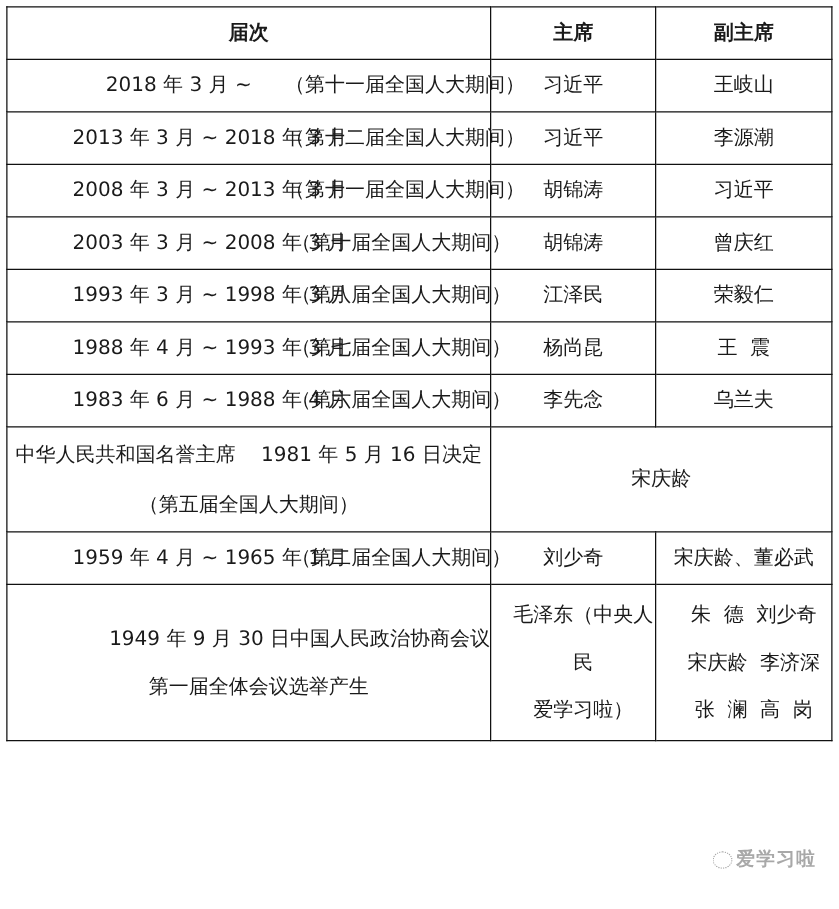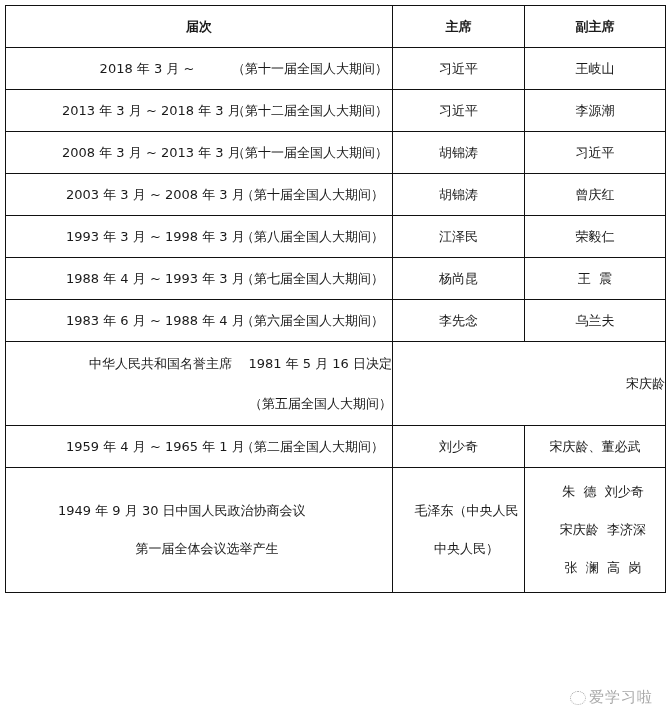--- a/index.html
+++ b/index.html
@@ -1,35 +1,35 @@
 <!DOCTYPE html>
 <html><head>
 <meta charset="utf-8">
 <style>
   html, body { margin: 0; padding: 0; background: #ffffff; }
   body { width: 671px; height: 727px; position: relative; overflow: hidden;
          font-family: "DejaVu Sans", "Liberation Sans", sans-serif; color: #1a1a1a; }
   table.main { position: absolute; left: 5px; top: 5px; width: 660px;
-               border-collapse: collapse; table-layout: fixed; font-size: 13px; }
+               border-collapse: collapse; table-layout: fixed; font-size: 16px; }
   table.main td, table.main th { border: 1.5px solid #111; padding: 0; text-align: center;
                vertical-align: middle; font-weight: normal; }
   table.main th { font-weight: bold; height: 41px; }
   col.c1 { width: 387px; } col.c2 { width: 132px; } col.c3 { width: 141px; }
   tr.r td { height: 41px; }
   td.term { text-align: left; padding-left: 26px !important; white-space: nowrap; }
   td.term .date { display: inline-block; width: 170px; margin-left: 26px; }
   td.term .date.wide { width: 175px; }
-  tr.honor td { height: 83px; text-align: right; }
+  tr.honor td { height: 83px; }
   tr.honor .line { display: block; line-height: 40px; }
   tr.first td { height: 124px; padding-left: 16px; }
   tr.first .line { display: block; line-height: 38px; }
-  td.first-term .line:first-child { text-align: left; padding-left: 36px; }
+  td.first-term .line:first-child { text-align: right; padding-left: 36px; }
   .vp-line { display: block; line-height: 38px; }
-  .watermark { position: absolute; right: 18px; bottom: 20px; font-size: 15px; color: #9a9a9a;
-               opacity: 0.85; letter-spacing: 1px; }
+  .watermark { position: absolute; right: 18px; bottom: 30px; font-size: 15px; color: #9a9a9a;
+               opacity: 0.85; letter-spacing: 1px; font-weight: bold; }
   .watermark .wm-icon { display: inline-block; width: 14px; height: 12px; margin-right: 3px;
                border: 1.5px dotted #999; border-radius: 50%; vertical-align: middle; }
 </style>
 </head>
 <body>
 
 <table class="main">
   <colgroup>
       <col class="c1">
       <col class="c2">
@@ -90,21 +90,21 @@
       <td>刘少奇</td>
       <td>宋庆龄、董必武</td>
     </tr>
     <tr class="first">
       <td class="first-term">
         <span class="line">1949 年 9 月 30 日中国人民政治协商会议</span>
         <span class="line">第一届全体会议选举产生</span>
       </td>
       <td>
         <span class="line">毛泽东（中央人民</span>
-        <span class="line">中央人民）</span>
+        <span class="line">爱学习啦）</span>
       </td>
       <td>
         <span class="vp-line" style="white-space:pre">朱  德  刘少奇</span>
         <span class="vp-line" style="white-space:pre">宋庆龄  李济深</span>
         <span class="vp-line" style="white-space:pre">张  澜  高  岗</span>
       </td>
     </tr>
   </tbody>
 </table>
 

